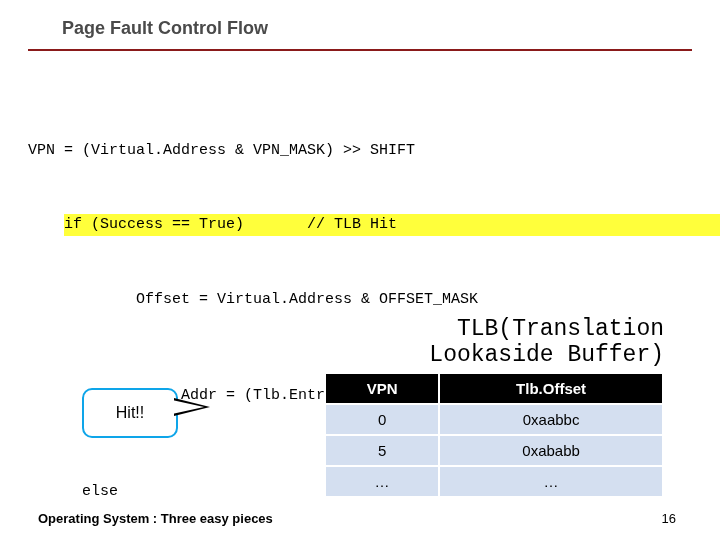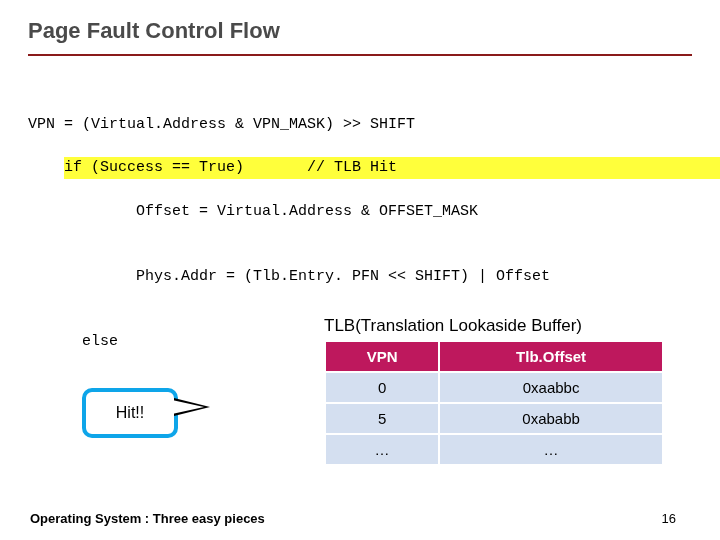--- a/index.html
+++ b/index.html
@@ -11,82 +11,84 @@
     position: relative;
     overflow: hidden;
   }
   .slide {
     width: 100%;
     height: 100%;
     padding: 18px 28px 0 28px;
     position: relative;
   }
   .title {
-    font-size: 22px;
+    font-size: 18px;
     font-weight: bold;
     color: #4a4a4a;
     margin-bottom: 10px;
+    margin-left: 34px;
   }
   .rule {
     border: none;
     border-top: 2px solid #8a1a1a;
     margin-bottom: 14px;
   }
   .code-block {
     font-family: Consolas, "Courier New", monospace;
     font-size: 15px;
     line-height: 1.45;
     color: #000;
     white-space: pre;
   }
-  .code-line { display: block; }
+  .code-line { display: block; margin-top: 31px; }
   .hl {
     background: #ffff3b;
     display: inline-block;
     width: 100%;
   }
   .table-wrap {
     position: absolute;
     right: 56px;
     top: 316px;
     width: 340px;
   }
   .table-caption {
-    text-align: left;
-    font-size: 17px;
+    text-align: right;
+    font-size: 23px;
     color: #000;
     margin-bottom: 4px;
+    font-family: Liberation Mono, monospace;
   }
   table.tlb {
     width: 100%;
     border-collapse: collapse;
     font-size: 15px;
   }
   table.tlb th {
-    background: #be185d;
+    background: #000000;
     color: #fff;
     font-weight: bold;
     text-align: center;
     padding: 6px 4px;
     border: 2px solid #fff;
   }
   table.tlb td {
     background: #d4dff0;
     color: #000;
     text-align: center;
     padding: 6px 4px;
     border: 2px solid #fff;
   }
   .callout {
     position: absolute;
     left: 82px;
     top: 388px;
     width: 96px;
     height: 50px;
-    border: 4px solid #0ea5e9;
+    border: 2px solid #0ea5e9;
     border-radius: 10px;
     background: #fff;
     display: flex;
     align-items: center;
     justify-content: center;
     font-size: 16px;
     color: #000;
   }
   
   .tail-outer {
@@ -102,21 +104,21 @@
     position: absolute;
     left: 172px;
     top: 400px;
     width: 0; height: 0;
     border-top: 7px solid transparent;
     border-bottom: 7px solid transparent;
     border-left: 32px solid #fff;
   }
   .footer {
     position: absolute;
-    left: 30px;
+    left: 38px;
     bottom: 14px;
     font-size: 13px;
     font-weight: bold;
     color: #000;
     margin-top: 36px;
   }
   .pagenum {
     position: absolute;
     right: 44px;
     bottom: 14px;

